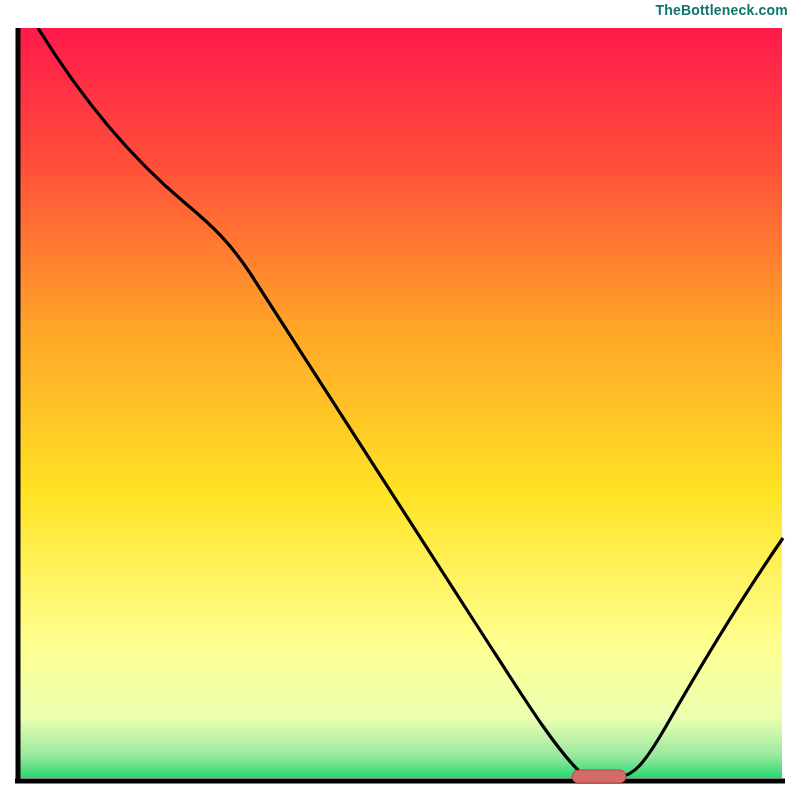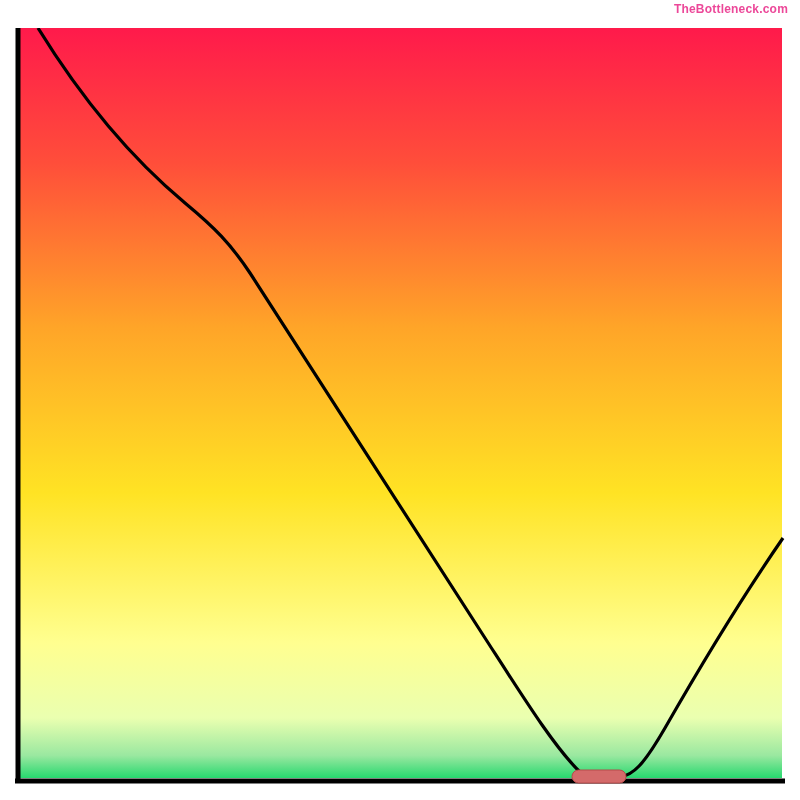--- a/index.html
+++ b/index.html
@@ -13,23 +13,23 @@
   }
   .outer {
     position: relative;
     width: 800px;
     height: 800px;
   }
   .attribution {
     position: absolute;
     top: 2px;
     right: 12px;
-    font-size: 12px;
+    font-size: 14px;
     font-weight: 600;
-    color: #ec4899;
+    color: #0f766e;
     letter-spacing: 0.2px;
   }
   .plot {
     position: absolute;
     left: 15px;
     top: 28px;
     width: 770px;
     height: 757px;
     box-sizing: border-box;
   }

